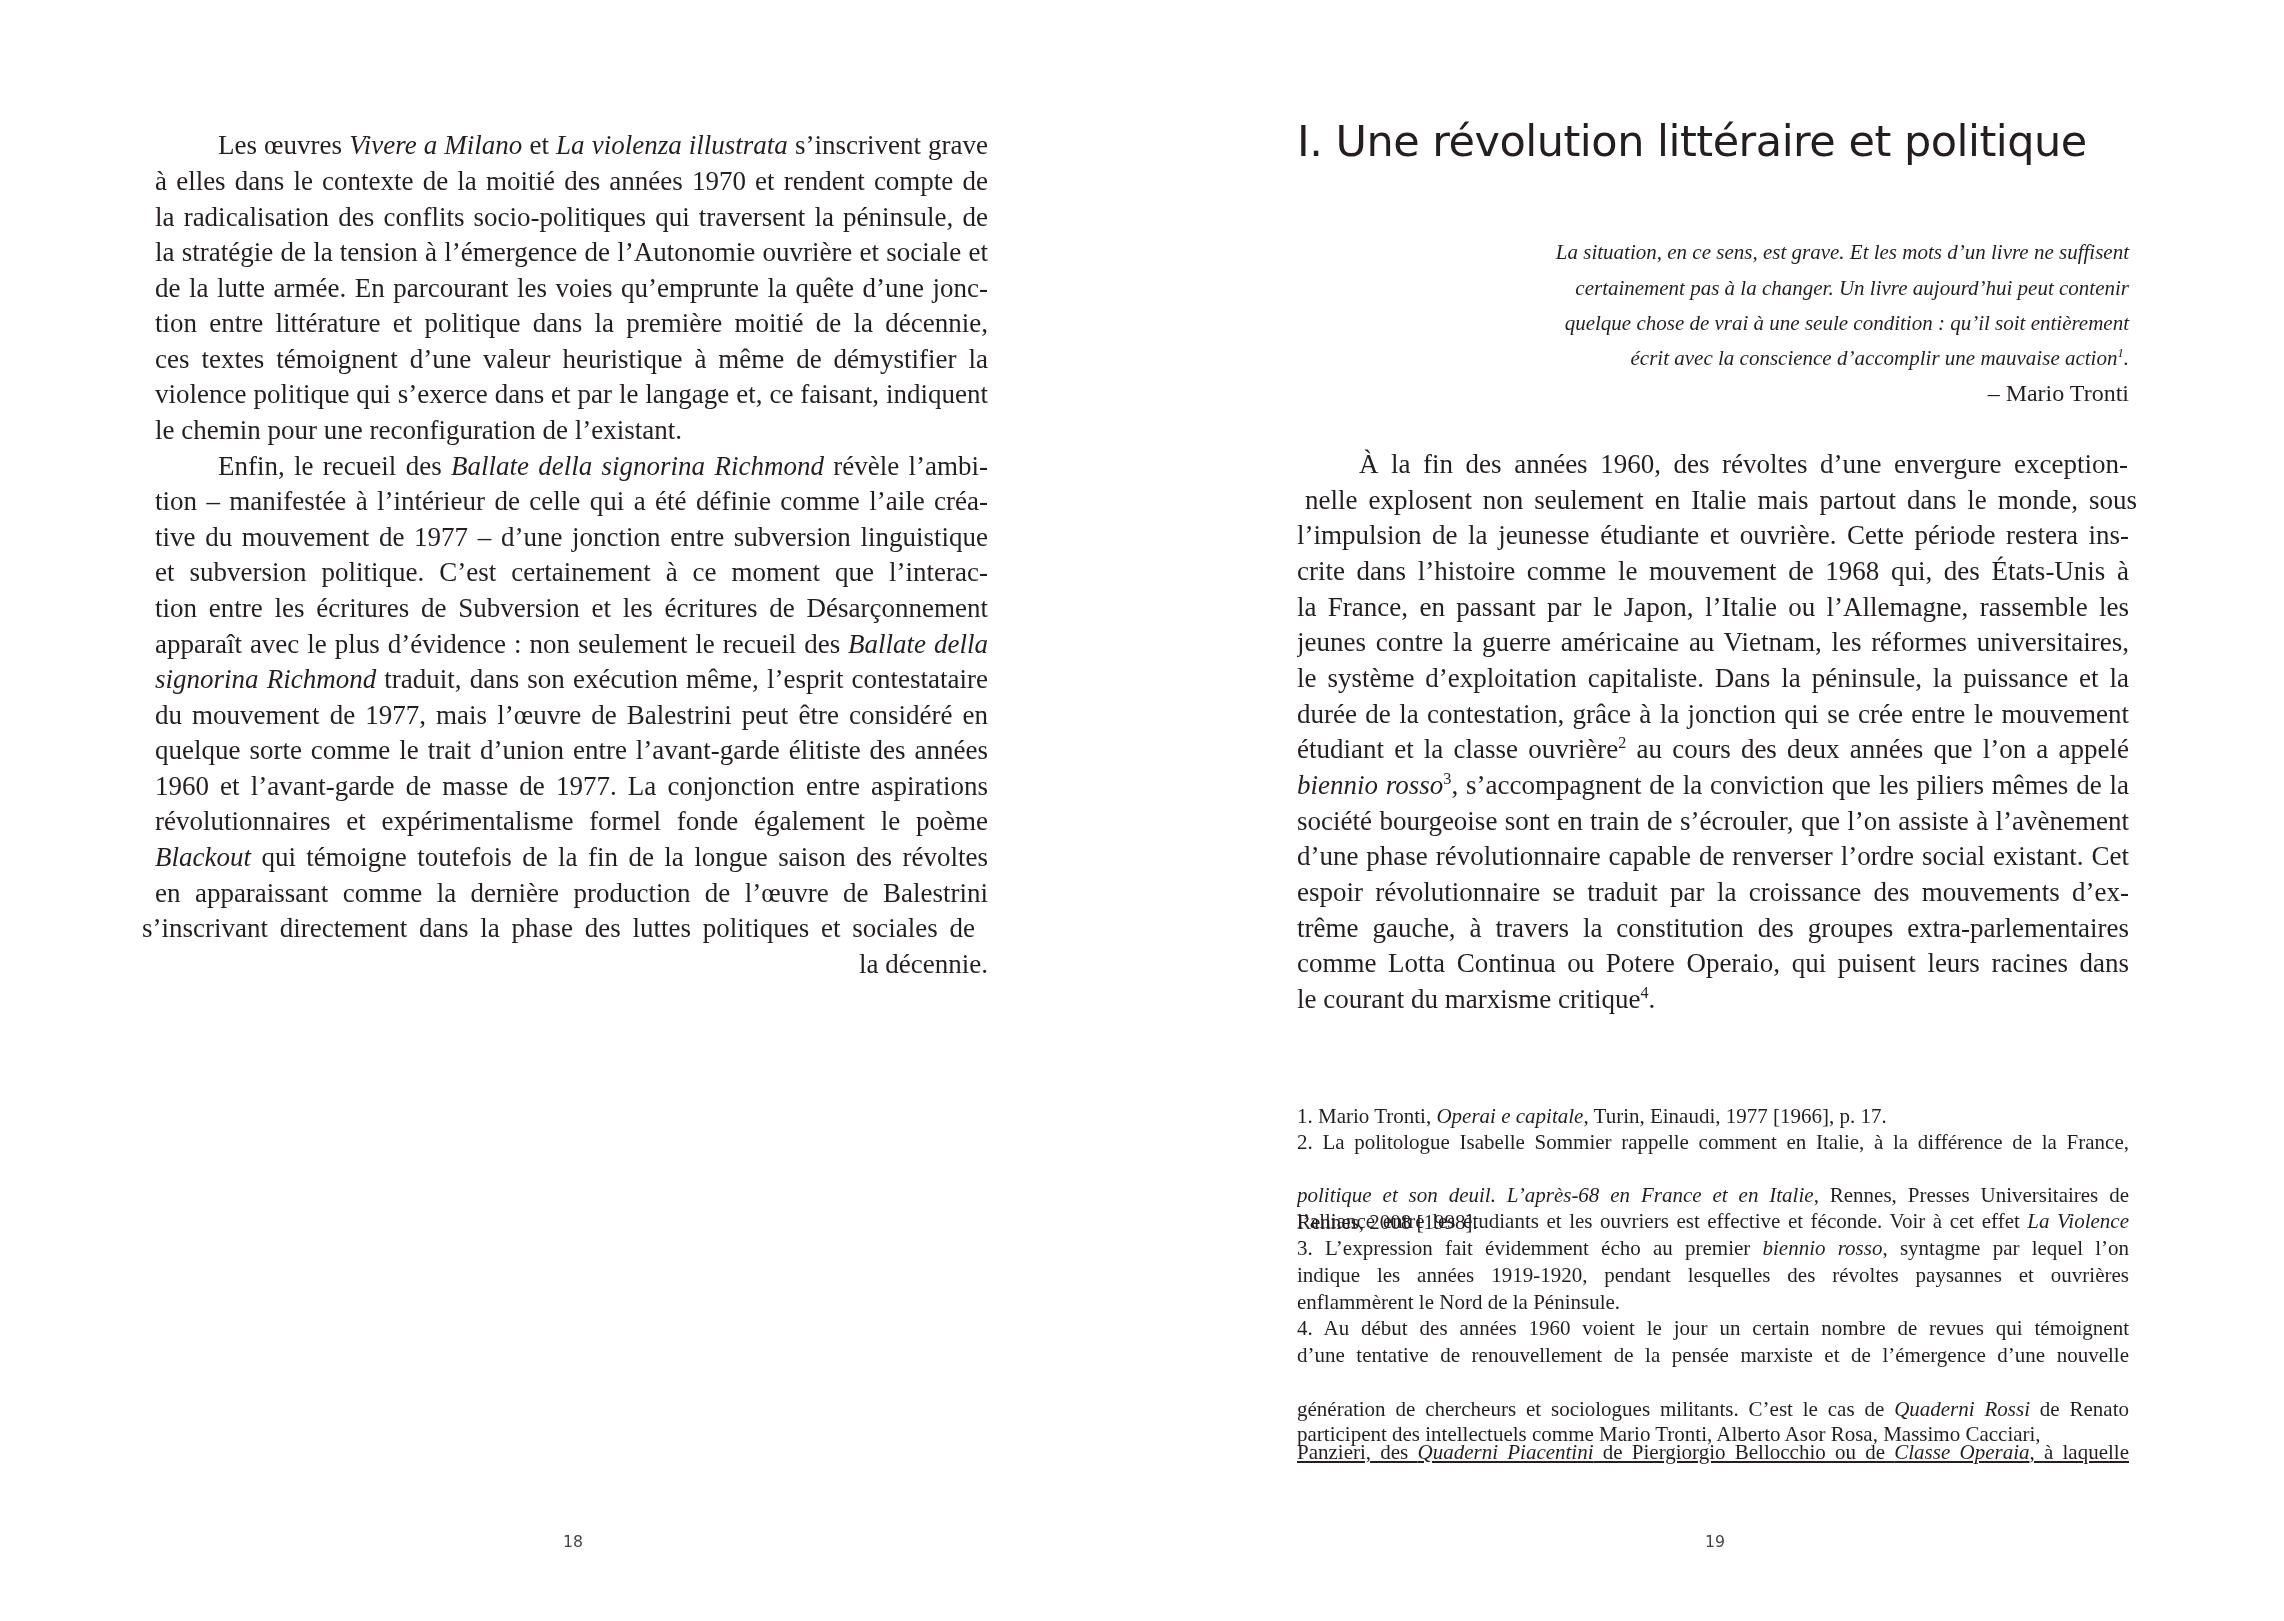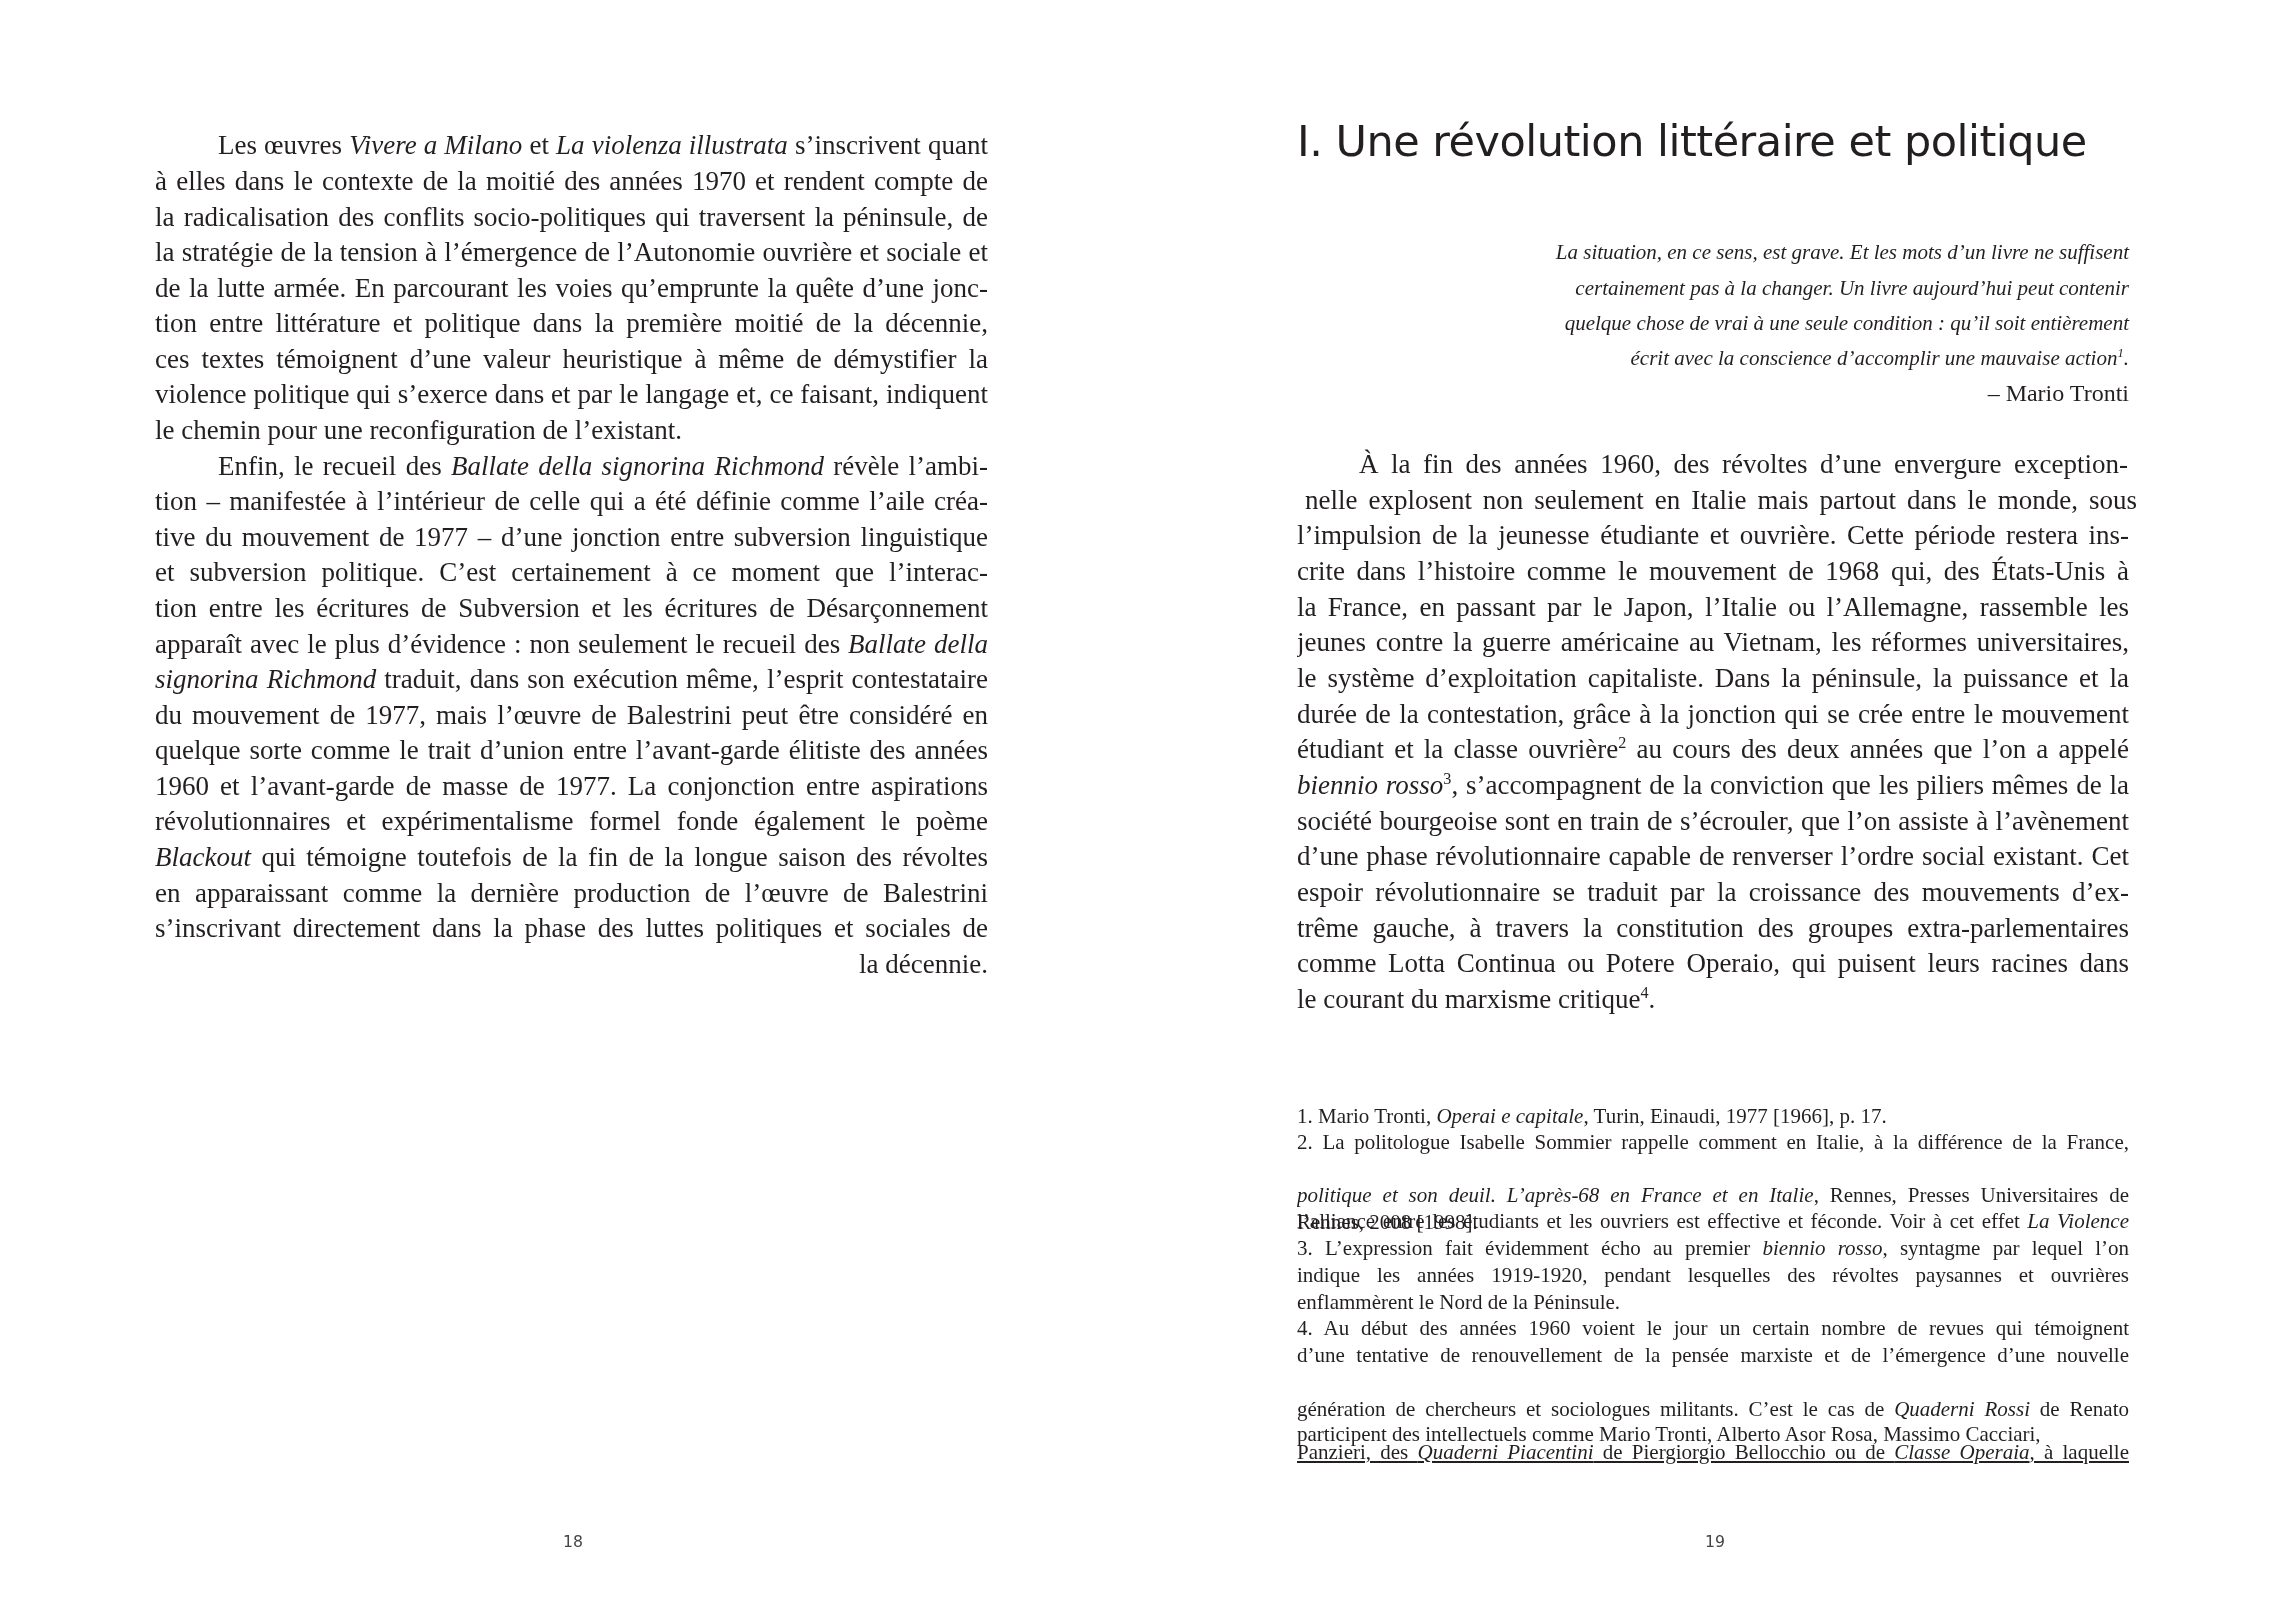--- a/index.html
+++ b/index.html
@@ -18,21 +18,21 @@
   sup { font-size:0.6em; line-height:0; vertical-align:0.6em; }
   .heading { position:absolute; left:1297px; top:116px; font-size:43px; line-height:51px; letter-spacing:-0.5px; white-space:nowrap; }
   .pagenum { position:absolute; top:1532px; font-size:15.7px; color:#444; line-height:19.6px; }
   .page { position:absolute; top:0; height:1621px; }
 </style>
 </head>
 <body>
 
 <div class="page" style="left:0;width:1142px;">
   <div id="left-body">
-      <div class="line serif body-line just" style="left: 218px; width: 770px; top: 128px;"><span>Les œuvres </span><i>Vivere a Milano</i><span> et </span><i>La violenza illustrata</i><span> s’inscrivent quant</span></div>
+      <div class="line serif body-line just" style="left: 218px; width: 770px; top: 128px;"><span>Les œuvres </span><i>Vivere a Milano</i><span> et </span><i>La violenza illustrata</i><span> s’inscrivent grave</span></div>
       <div class="line serif body-line just" style="left: 155px; width: 833px; top: 164px;"><span>à elles dans le contexte de la moitié des années 1970 et rendent compte de</span></div>
       <div class="line serif body-line just" style="left: 155px; width: 833px; top: 200px;"><span>la radicalisation des conflits socio-politiques qui traversent la péninsule, de</span></div>
       <div class="line serif body-line just" style="left: 155px; width: 833px; top: 235px;"><span>la stratégie de la tension à l’émergence de l’Autonomie ouvrière et sociale et</span></div>
       <div class="line serif body-line just" style="left: 155px; width: 833px; top: 271px;"><span>de la lutte armée. En parcourant les voies qu’emprunte la quête d’une jonc-</span></div>
       <div class="line serif body-line just" style="left: 155px; width: 833px; top: 306px;"><span>tion entre littérature et politique dans la première moitié de la décennie,</span></div>
       <div class="line serif body-line just" style="left: 155px; width: 833px; top: 342px;"><span>ces textes témoignent d’une valeur heuristique à même de démystifier la</span></div>
       <div class="line serif body-line just" style="left: 155px; width: 833px; top: 377px;"><span>violence politique qui s’exerce dans et par le langage et, ce faisant, indiquent</span></div>
       <div class="line serif body-line left" style="left: 155px; width: 833px; top: 413px;"><span>le chemin pour une reconfiguration de l’existant.</span></div>
       <div class="line serif body-line just" style="left: 218px; width: 770px; top: 449px;"><span>Enfin, le recueil des </span><i>Ballate della signorina Richmond</i><span> révèle l’ambi-</span></div>
       <div class="line serif body-line just" style="left: 155px; width: 833px; top: 484px;"><span>tion – manifestée à l’intérieur de celle qui a été définie comme l’aile créa-</span></div>
@@ -40,21 +40,21 @@
       <div class="line serif body-line just" style="left: 155px; width: 833px; top: 555px;"><span>et subversion politique. C’est certainement à ce moment que l’interac-</span></div>
       <div class="line serif body-line just" style="left: 155px; width: 833px; top: 591px;"><span>tion entre les écritures de Subversion et les écritures de Désarçonnement</span></div>
       <div class="line serif body-line just" style="left: 155px; width: 833px; top: 627px;"><span>apparaît avec le plus d’évidence : non seulement le recueil des </span><i>Ballate della</i></div>
       <div class="line serif body-line just" style="left: 155px; width: 833px; top: 662px;"><i>signorina Richmond</i><span> traduit, dans son exécution même, l’esprit contestataire</span></div>
       <div class="line serif body-line just" style="left: 155px; width: 833px; top: 698px;"><span>du mouvement de 1977, mais l’œuvre de Balestrini peut être considéré en</span></div>
       <div class="line serif body-line just" style="left: 155px; width: 833px; top: 733px;"><span>quelque sorte comme le trait d’union entre l’avant-garde élitiste des années</span></div>
       <div class="line serif body-line just" style="left: 155px; width: 833px; top: 769px;"><span>1960 et l’avant-garde de masse de 1977. La conjonction entre aspirations</span></div>
       <div class="line serif body-line just" style="left: 155px; width: 833px; top: 804px;"><span>révolutionnaires et expérimentalisme formel fonde également le poème</span></div>
       <div class="line serif body-line just" style="left: 155px; width: 833px; top: 840px;"><i>Blackout</i><span> qui témoigne toutefois de la fin de la longue saison des révoltes</span></div>
       <div class="line serif body-line just" style="left: 155px; width: 833px; top: 876px;"><span>en apparaissant comme la dernière production de l’œuvre de Balestrini</span></div>
-      <div class="line serif body-line just" style="left: 155px; width: 833px; top: 911px; font-family: Liberation Serif, serif;"><span>s’inscrivant directement dans la phase des luttes politiques et sociales de</span></div>
+      <div class="line serif body-line just" style="left: 142px; width: 833px; top: 911px; font-family: Liberation Serif, serif;"><span>s’inscrivant directement dans la phase des luttes politiques et sociales de</span></div>
       <div class="line serif body-line left" style="left: 155px; width: 833px; top: 947px; text-align: right;"><span>la décennie.</span></div>
     </div>
   <div class="pagenum sans" style="left:563px;">18</div>
 </div>
 
 <div class="page" style="left:1142px;width:1143px;"></div>
 
 <div class="heading sans">I. Une révolution littéraire et politique</div>
 <div id="epigraph">
     <div class="line right serif quote-line" style="left: 1372px; width: 757px; top: 235px;"><span>La situation, en ce sens, est grave. Et les mots d’un livre ne suffisent</span></div>

